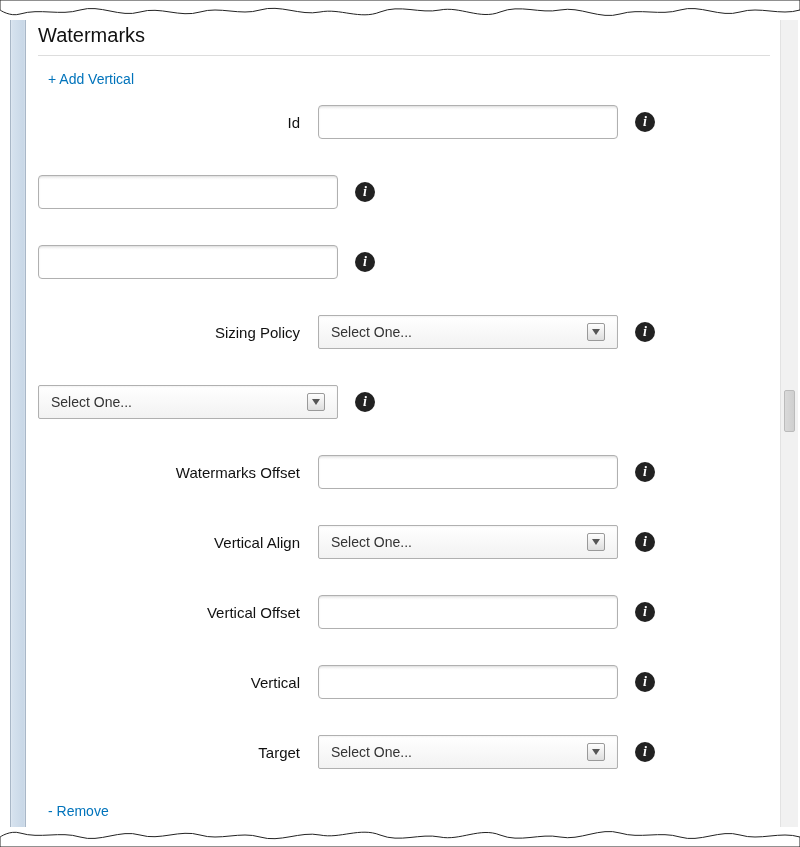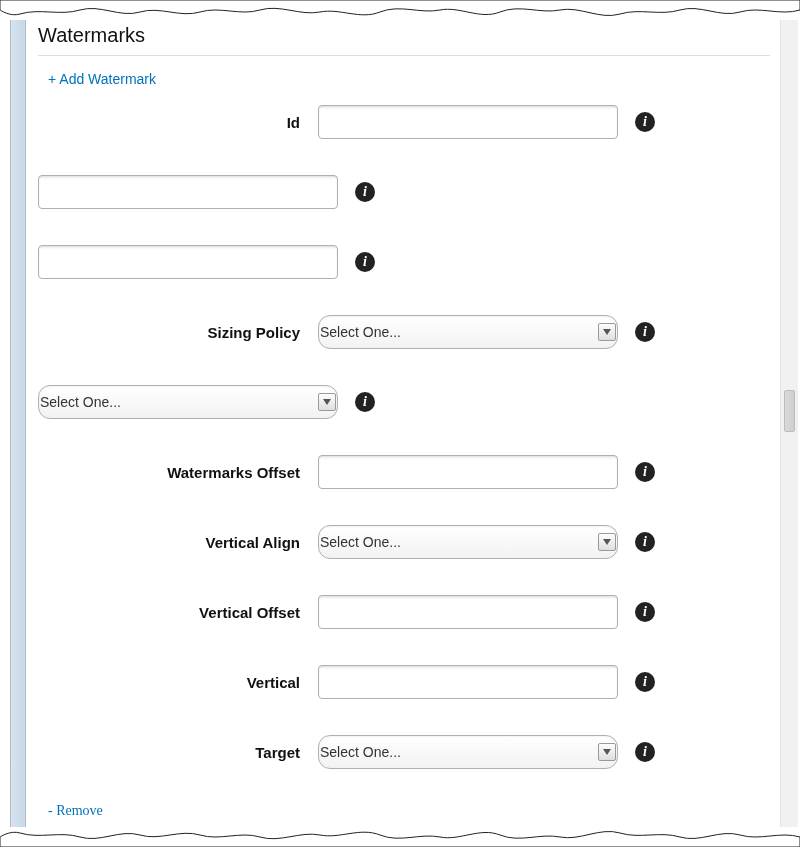--- a/index.html
+++ b/index.html
@@ -69,21 +69,21 @@
       gap: 36px;
     }
     .form-row {
       display: flex;
       align-items: center;
     }
     .row-label {
       width: 280px;
       text-align: right;
       padding-right: 18px;
-      font-weight: bold;
+      font-weight: normal;
       font-size: 15px;
       color: #111;
     }
     .row-control {
       width: 300px;
       display: flex;
       align-items: center;
     }
     .row-control input[type="text"] {
       width: 100%;
@@ -93,26 +93,26 @@
       border: 1px solid #b0b0b0;
       border-radius: 4px;
       background: linear-gradient(to bottom, #f0f0f0 0%, #ffffff 12%);
       box-shadow: inset 0 1px 2px rgba(0,0,0,0.08);
     }
     .select-wrap {
       position: relative;
       width: 100%;
       height: 34px;
       border: 1px solid #b0b0b0;
-      border-radius: 12px;
+      border-radius: 2px;
       background: linear-gradient(to bottom, #ffffff, #f2f2f2);
       box-shadow: inset 0 1px 2px rgba(0,0,0,0.05);
       display: flex;
       align-items: center;
-      padding: 0 1px;
+      padding: 0 12px;
       cursor: pointer;
     }
     .select-value {
       flex: 1;
       font-size: 14px;
       color: #333;
     }
     .select-caret {
       width: 18px;
       height: 18px;
@@ -146,21 +146,20 @@
       justify-content: center;
       cursor: pointer;
       line-height: 1;
     }
     .remove-link {
       color: #0073bb;
       font-size: 14px;
       cursor: pointer;
       display: inline-block;
       margin: 34px 0 15px 10px;
-      font-family: Liberation Serif, serif;
     }
     .bottom-hr {
       border: none;
       border-top: 1px solid #ddd;
       margin-top: 8px;
     }
     .scrollbar {
       position: absolute;
       right: 2px;
       top: 12px;
@@ -182,21 +181,21 @@
   </style>
 </head>
 <body>
 
 <div class="outer">
   <div class="left-rail"></div>
 
   <div class="content">
     <h2 class="section-title">Watermarks</h2>
 
-    <a class="add-link">+ Add Watermark</a>
+    <a class="add-link">+ Add Vertical</a>
 
     <div class="form-rows" id="form-rows">
         <div class="form-row">
           <div class="row-label">Id</div>
           <div class="row-control">
             <input type="text" style="">
           </div>
           <div class="info-cell">
             <span class="info-icon">i</span>
           </div>

